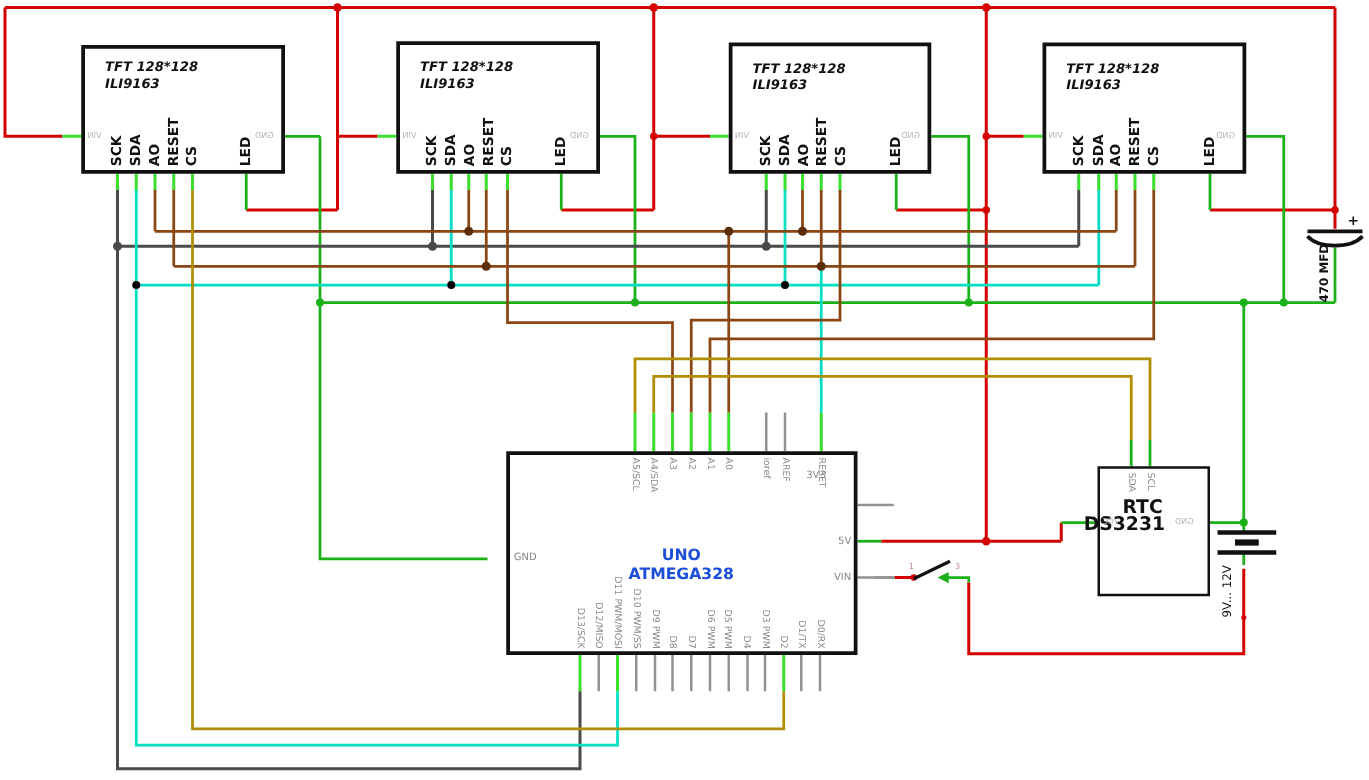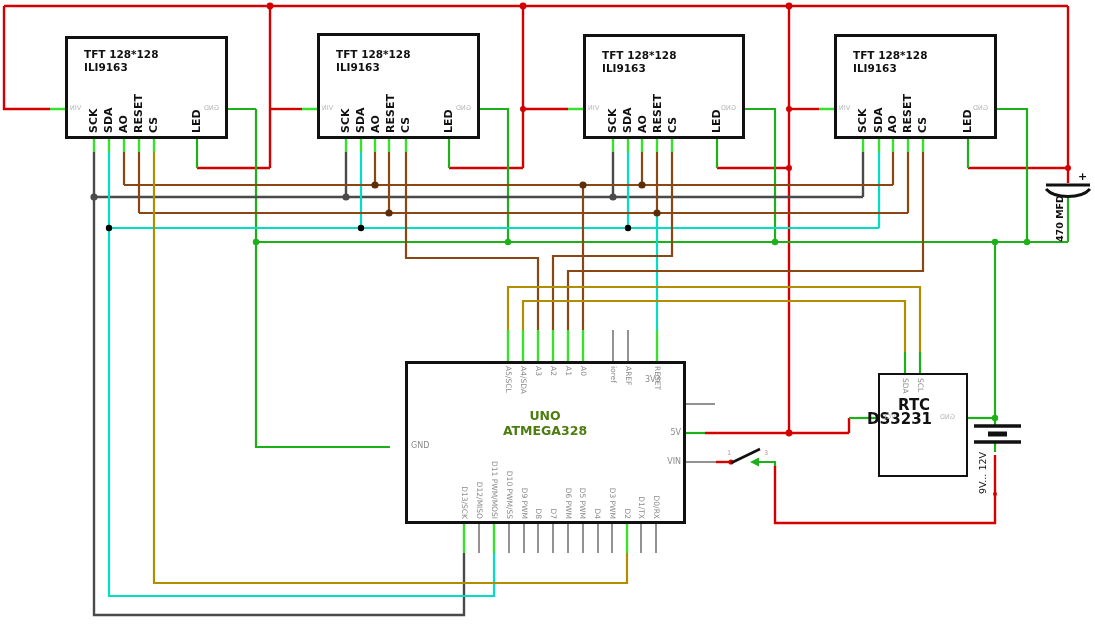--- a/index.html
+++ b/index.html
@@ -1,22 +1,22 @@
 <!DOCTYPE html>
 <html><head>
 <meta charset="utf-8">
 <style>
   html,body{margin:0;padding:0;background:#fff;}
   #stage{position:relative;width:1095px;height:624px;background:#ffffff;overflow:hidden;
          font-family:"DejaVu Sans","Liberation Sans",sans-serif;}
   #wires{position:absolute;left:0;top:0;z-index:1;}
   .comp{position:absolute;border:3px solid #111;background:transparent;z-index:2;box-sizing:border-box;}
   .lbl{position:absolute;z-index:3;white-space:nowrap;}
-  .tft-title{font-size:10.5px;font-weight:bold;color:#111;line-height:13px;}
-  .big-title{font-size:12.5px;font-weight:bold;color:#4d7c0f;line-height:15px;text-align:center;}
+  .tft-title{font-size:10.5px;font-weight:bold;color:#111;line-height:13px;font-style:italic;}
+  .big-title{font-size:12.5px;font-weight:bold;color:#1d4ed8;line-height:15px;text-align:center;margin-top:28px;}
   .rtc-title{font-size:15px;font-weight:bold;color:#111;line-height:14px;}
   
   .tpin{font-size:11px;font-weight:bold;color:#111;transform-origin:left top;transform:rotate(-90deg);}
   
   .upin-top{font-size:7.5px;color:#8a8a8a;transform-origin:left top;transform:rotate(90deg);}
   
   .upin-bot{font-size:7.5px;color:#8a8a8a;transform-origin:left top;transform:rotate(90deg) translateX(-100%);}
   .upin-side{font-size:8px;color:#8a8a8a;}
   .mini{font-size:6.5px;color:#b5b5b5;transform:scaleX(-1);}
   .vrot{transform-origin:left top;transform:rotate(-90deg);}

